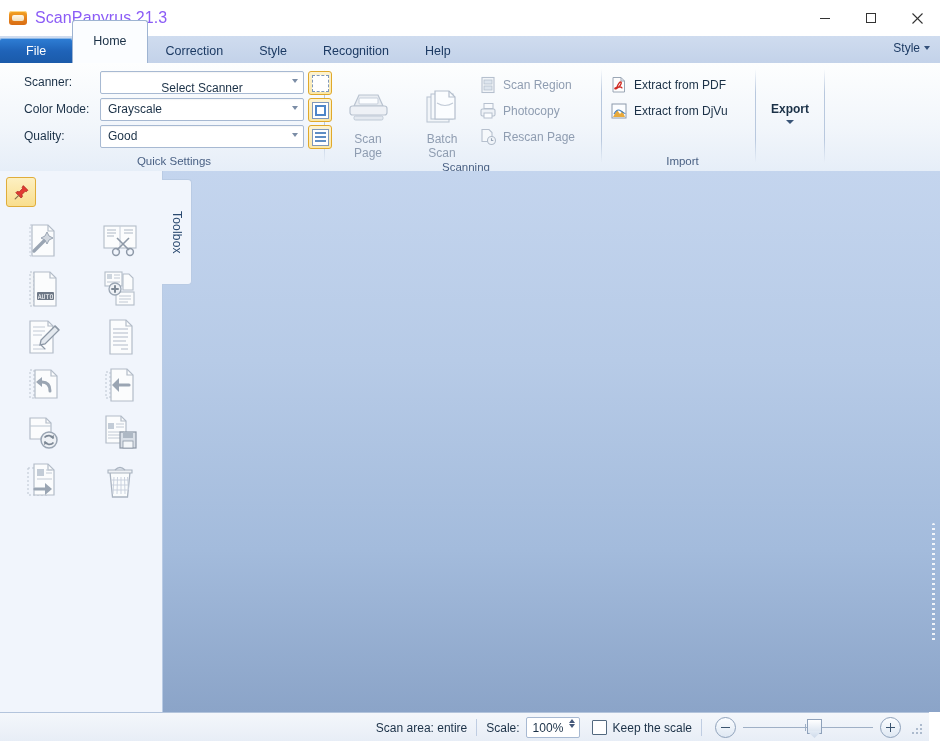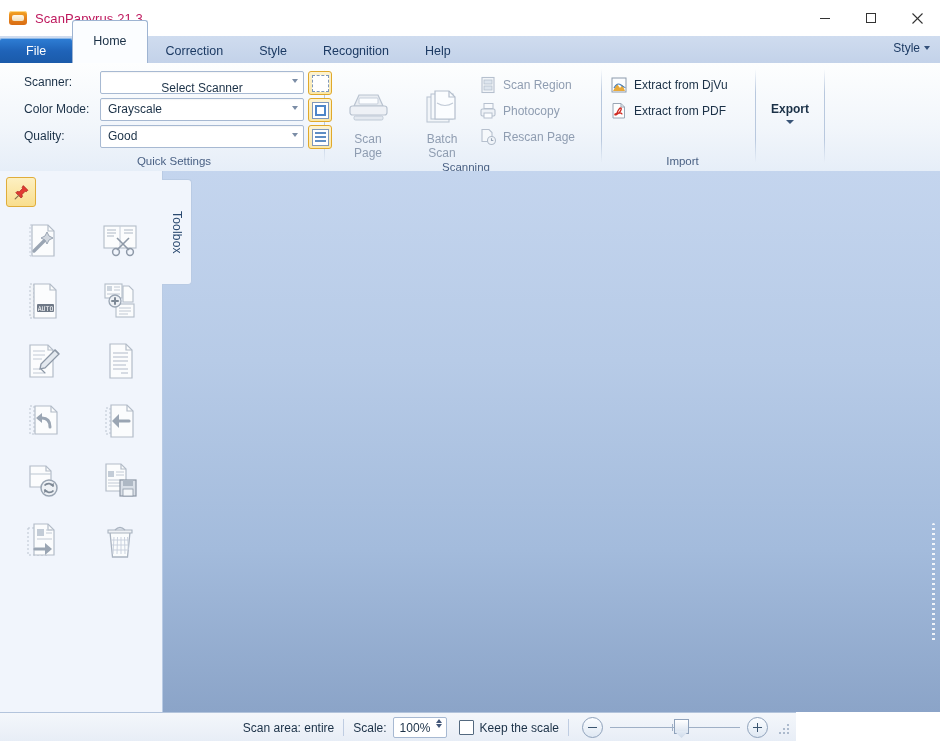--- a/index.html
+++ b/index.html
@@ -20,21 +20,21 @@
   .title-icon{width:18px;height:18px;margin-left:9px;margin-right:8px;position:relative;flex:none;}
   .title-icon .sh{
     position:absolute;left:0;top:2px;width:18px;height:14px;border-radius:3px;
     background:linear-gradient(180deg,#f5a623 0%,#e4801b 55%,#d96d12 100%);
     box-shadow:inset 0 1px 0 #ffd98a;
   }
   .title-icon .sh:after{
     content:"";position:absolute;left:3px;top:4px;width:12px;height:6px;border-radius:2px;
     background:linear-gradient(180deg,#fff8e8,#f2e0bd);
   }
-  .title-text{font-size:13px;color:#be185d;letter-spacing:.1px;}
+  .title-text{font-size:16px;color:#8b5cf6;letter-spacing:.1px;}
   .wbtns{position:absolute;right:0;top:0;height:36px;display:flex;}
   .wbtn{width:46px;height:36px;display:flex;align-items:center;justify-content:center;
         background:#ffffff;}
   .wbtn svg{display:block;}
 
   
   .tabstrip{
     position:absolute;left:0;top:36px;width:940px;height:27px;
     background:linear-gradient(180deg,#cfdcef 0%,#c3d2e9 100%);
     border-bottom:1px solid #9eb4d2;
@@ -143,21 +143,21 @@
     position:absolute;left:0;top:0;width:162px;height:541px;
     background:#f1f5fc;border-right:1px solid #b9cbe4;
   }
   .pinbtn{
     position:absolute;left:6px;top:6px;width:28px;height:28px;border-radius:3px;
     border:1px solid #e0ad3a;background:linear-gradient(180deg,#fdf0c2 0%,#f9de8e 100%);
     display:flex;align-items:center;justify-content:center;
   }
   .toolgrid{
     position:absolute;left:8px;top:48px;width:146px;
-    display:grid;grid-template-columns:1fr 1fr;gap:16px 8px;
+    display:grid;grid-template-columns:1fr 1fr;gap:4px 8px;
   }
   .toolitem{height:44px;display:flex;align-items:center;justify-content:center;}
   .toolitem svg{display:block;}
   .tbtab{
     position:absolute;left:162px;top:8px;width:29px;height:104px;
     background:#f1f5fc;border:1px solid #b9cbe4;border-left:none;
     border-top-right-radius:4px;border-bottom-right-radius:4px;
     display:flex;align-items:center;justify-content:center;
   }
   .tbtab span{
@@ -165,21 +165,21 @@
     color:#2b4straight;color:#2b4a70;letter-spacing:.2px;
   }
   .vgrip{
     position:absolute;right:5px;top:352px;width:3px;height:120px;
     background:repeating-linear-gradient(180deg,rgba(255,255,255,.85) 0 2px,transparent 2px 5px);
     border-radius:2px;
   }
 
   
   .status{
-    position:absolute;left:0;top:712px;width:796px;height:29px;
+    position:absolute;left:0;top:712px;width:929px;height:29px;
     background:linear-gradient(180deg,#f4f7fb 0%,#e7edf6 100%);
     border-top:1px solid #b3c4dc;
     display:flex;align-items:center;justify-content:flex-end;
     font-size:12px;color:#1b3147;
   }
   .sdiv{width:1px;height:17px;background:#bfcde2;margin:0 9px;}
   .spin{
     width:52px;height:19px;background:#ffffff;border:1px solid #a7b9d2;border-radius:2px;
     display:flex;align-items:center;position:relative;margin-left:6px;
   }
@@ -368,36 +368,36 @@
     </div>
 
     <div class="gdiv"></div>
 
     <div class="rgroup import">
       <div class="gbody">
         <div class="smallcol">
           <div class="smallrow enabled">
             <span class="sicon">
               <svg width="18" height="18" viewBox="0 0 18 18">
+                <path d="M3 1.5 h8 l3.5 3.5 v11 H3 Z" fill="#fdfdfd" stroke="#9aa6b5" stroke-width="1"></path>
+                <path d="M11 1.5 v3.5 h3.5" fill="none" stroke="#9aa6b5" stroke-width="1"></path>
+                <path d="M6 13 c2-4 3-7 4.5-7 1.6 0 .6 3-2 5.3-1.6 1.4-3 2-3.6 1.4-.5-.6 1.2-1.3 3.4-1.6 2-.3 3.6 0 3.6 .8" fill="none" stroke="#cf2a23" stroke-width="1.3" stroke-linecap="round"></path>
+              </svg>
+            </span>
+            <span>Extract from PDF</span>
+          </div>
+          <div class="smallrow enabled">
+            <span class="sicon">
+              <svg width="18" height="18" viewBox="0 0 18 18">
                 <rect x="2" y="2" width="14" height="14" fill="#fbfdff" stroke="#8c9aab" stroke-width="1"></rect>
                 <path d="M3 15 L7 8 L10 12 L12.5 9 L15 15 Z" fill="#e8a93a"></path>
                 <path d="M4 12 q3-6 7-3 t4 2" fill="none" stroke="#4a7fb8" stroke-width="1.2"></path>
               </svg>
             </span>
             <span>Extract from DjVu</span>
-          </div>
-          <div class="smallrow enabled">
-            <span class="sicon">
-              <svg width="18" height="18" viewBox="0 0 18 18">
-                <path d="M3 1.5 h8 l3.5 3.5 v11 H3 Z" fill="#fdfdfd" stroke="#9aa6b5" stroke-width="1"></path>
-                <path d="M11 1.5 v3.5 h3.5" fill="none" stroke="#9aa6b5" stroke-width="1"></path>
-                <path d="M6 13 c2-4 3-7 4.5-7 1.6 0 .6 3-2 5.3-1.6 1.4-3 2-3.6 1.4-.5-.6 1.2-1.3 3.4-1.6 2-.3 3.6 0 3.6 .8" fill="none" stroke="#cf2a23" stroke-width="1.3" stroke-linecap="round"></path>
-              </svg>
-            </span>
-            <span>Extract from PDF</span>
           </div>
         </div>
       </div>
       <div class="gcap">Import</div>
     </div>
 
     <div class="gdiv"></div>
 
     <div class="rgroup export">
       <div class="gbody">

